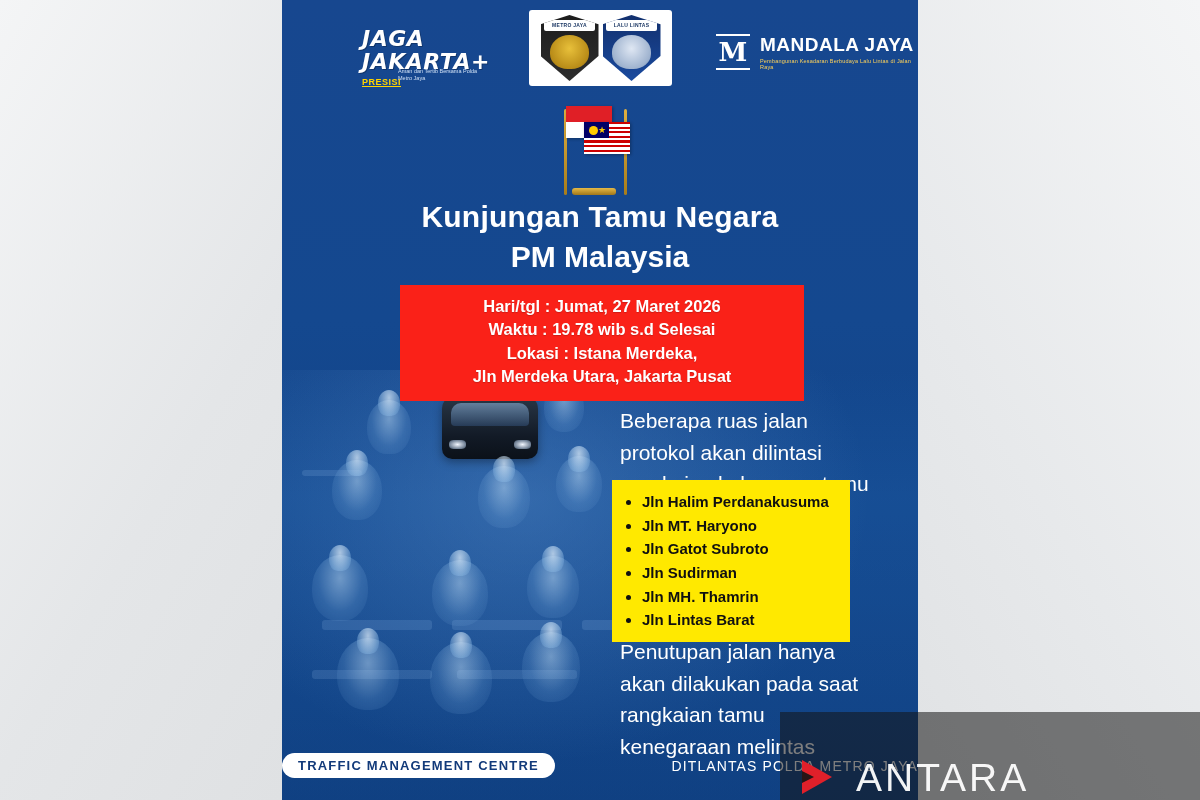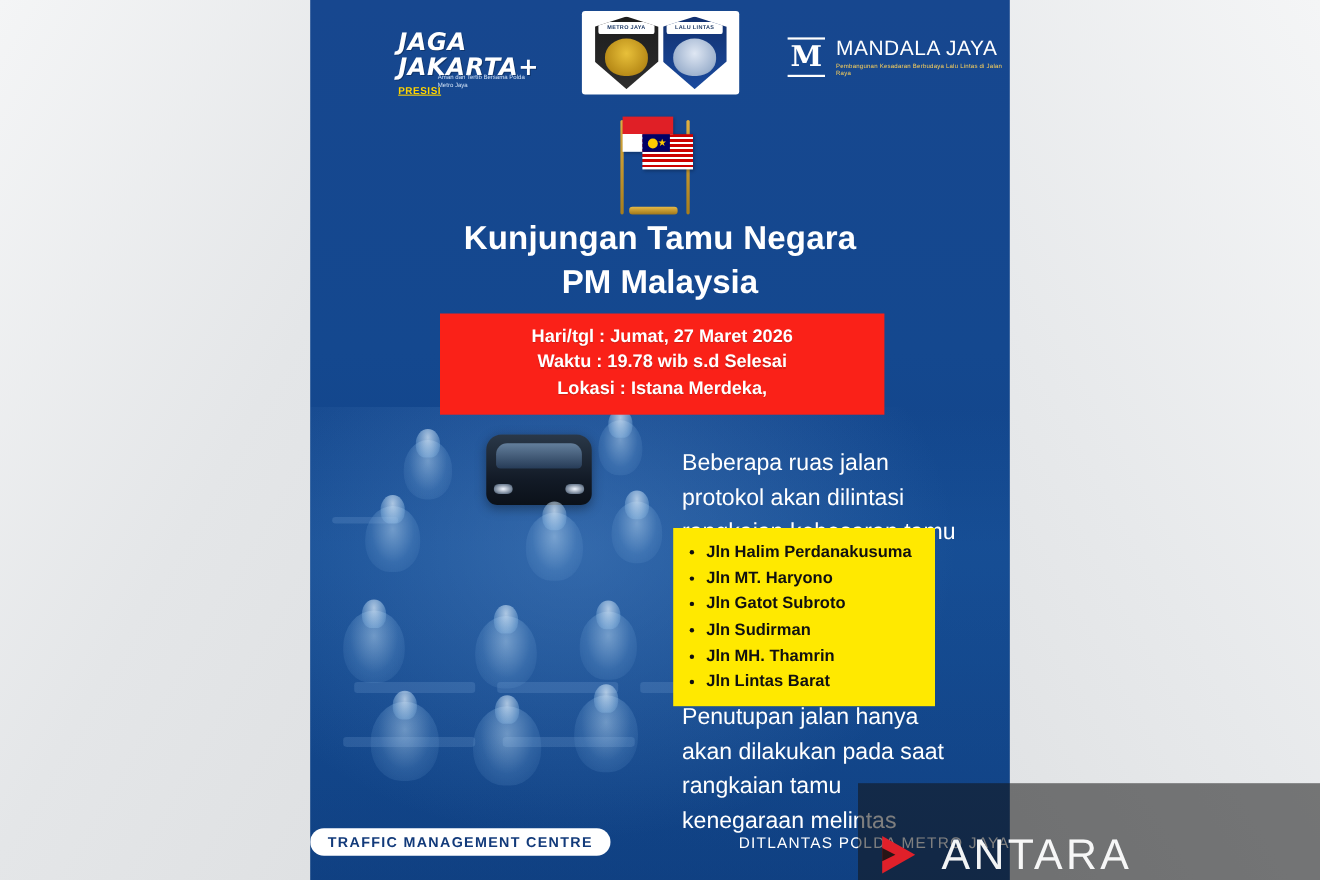--- a/index.html
+++ b/index.html
@@ -197,21 +197,21 @@
     color: #ffffff;
   }
   .mandala .mark .bar {
     position: absolute;
     left: 2px; right: 2px;
     height: 2px;
     background: #ffffff;
   }
   .mandala .txt .title {
     font-size: 19px;
-    font-weight: 400;
+    font-weight: 700;
     letter-spacing: 0.5px;
   }
   .mandala .txt .sub {
     font-size: 5.5px;
     color: #ffd35a;
     letter-spacing: 0.2px;
     margin-top: 2px;
   }
   
   .flags {
@@ -503,20 +503,21 @@
 
     <div class="title-block">
       <div class="t1">Kunjungan Tamu Negara</div>
       <div class="t2">PM Malaysia</div>
     </div>
 
     <div class="red-box">
       <div>Hari/tgl : Jumat, 27 Maret 2026</div>
       <div>Waktu : 19.78 wib s.d Selesai</div>
       <div>Lokasi : Istana Merdeka,</div>
+      <div>Jln Merdeka Utara, Jakarta Pusat</div>
     </div>
 
     <div class="para p1">Beberapa ruas jalan protokol akan dilintasi rangkaian kebesaran tamu negara:</div>
 
     <div class="yellow-box">
       <ul>
         <li>Jln Halim Perdanakusuma</li>
         <li>Jln MT. Haryono</li>
         <li>Jln Gatot Subroto</li>
         <li>Jln Sudirman</li>

